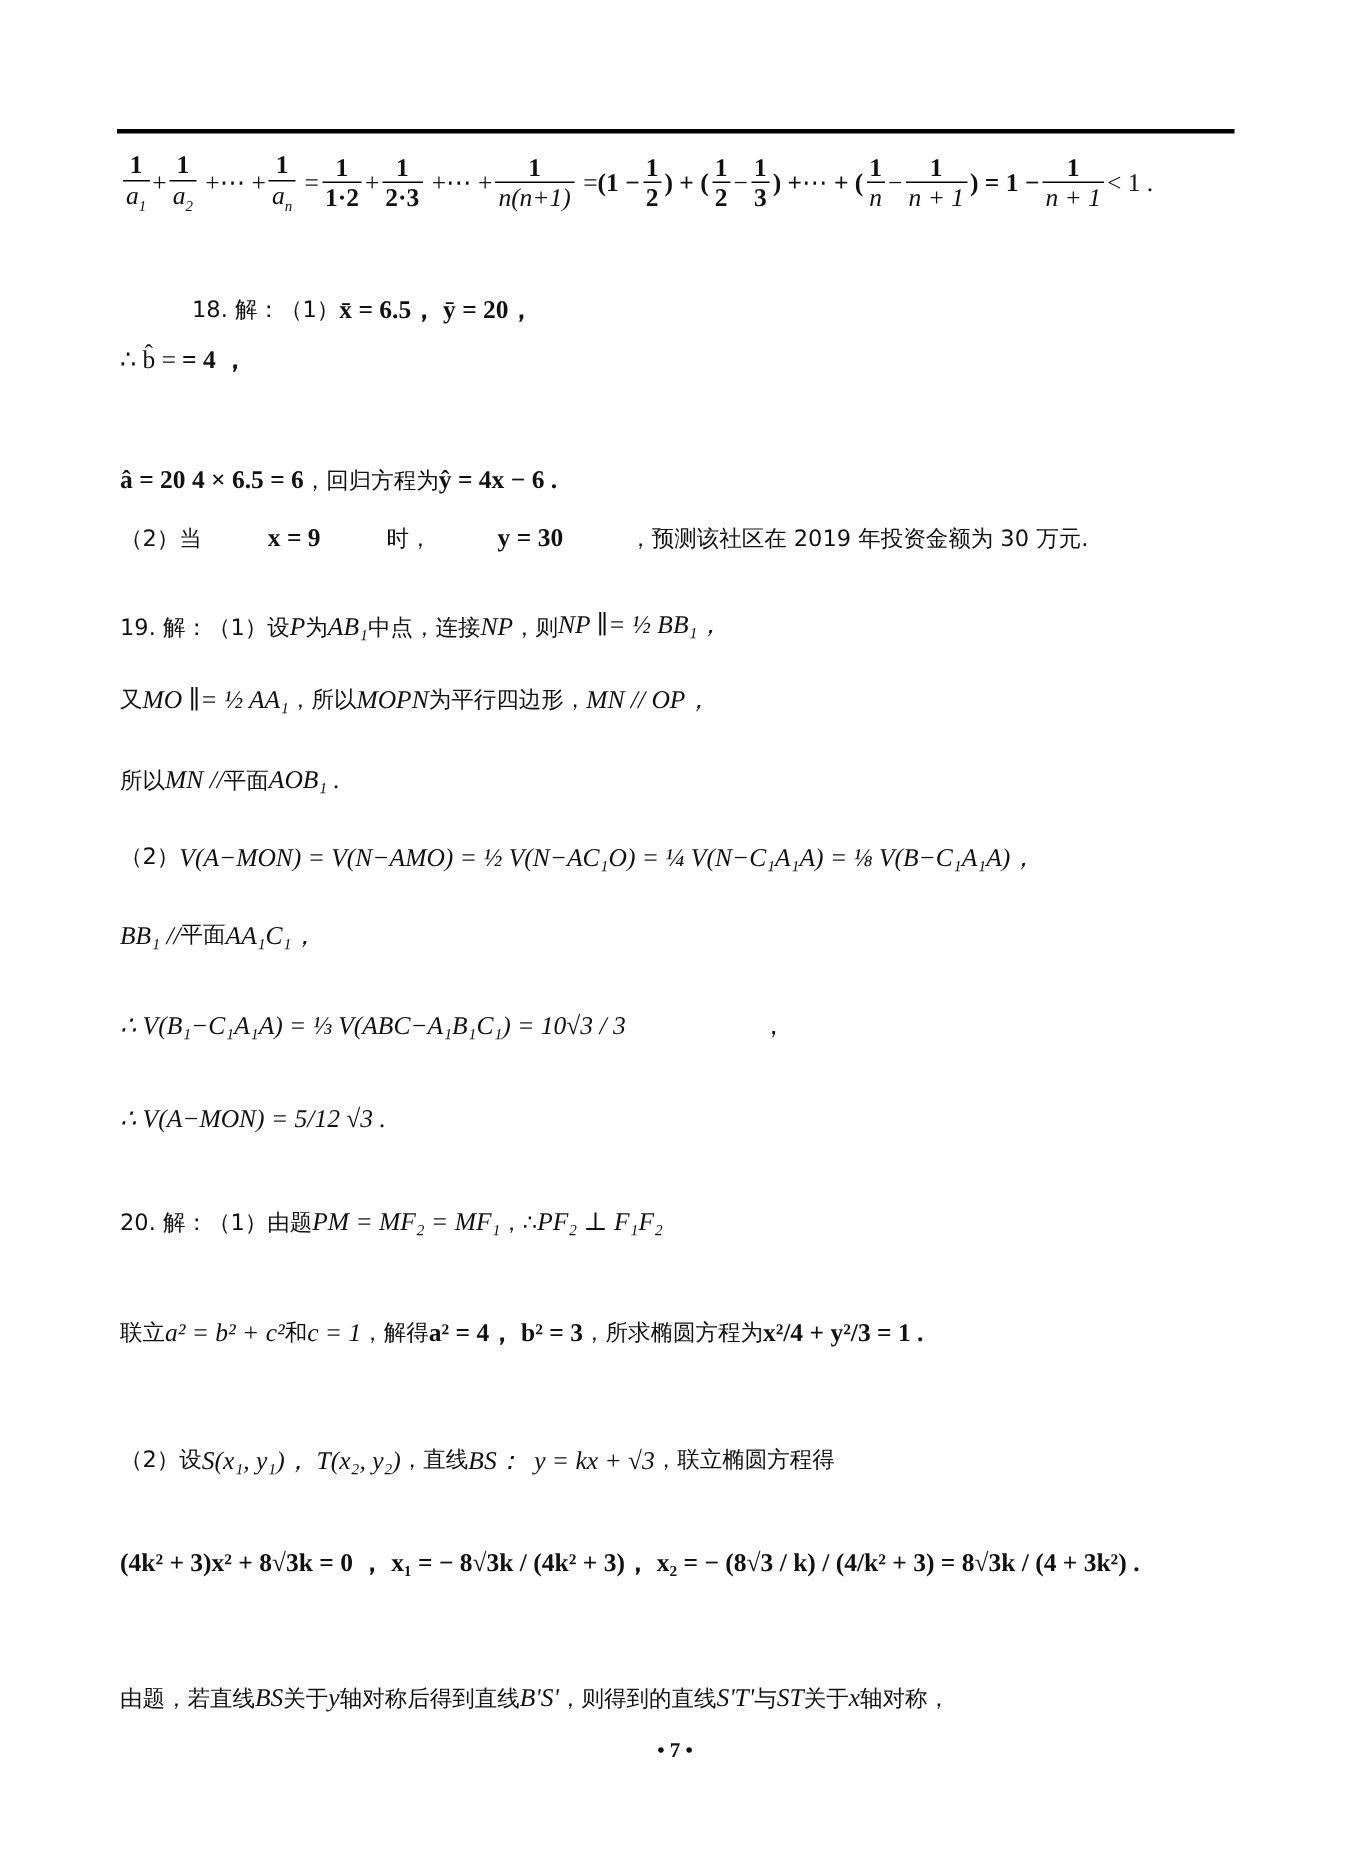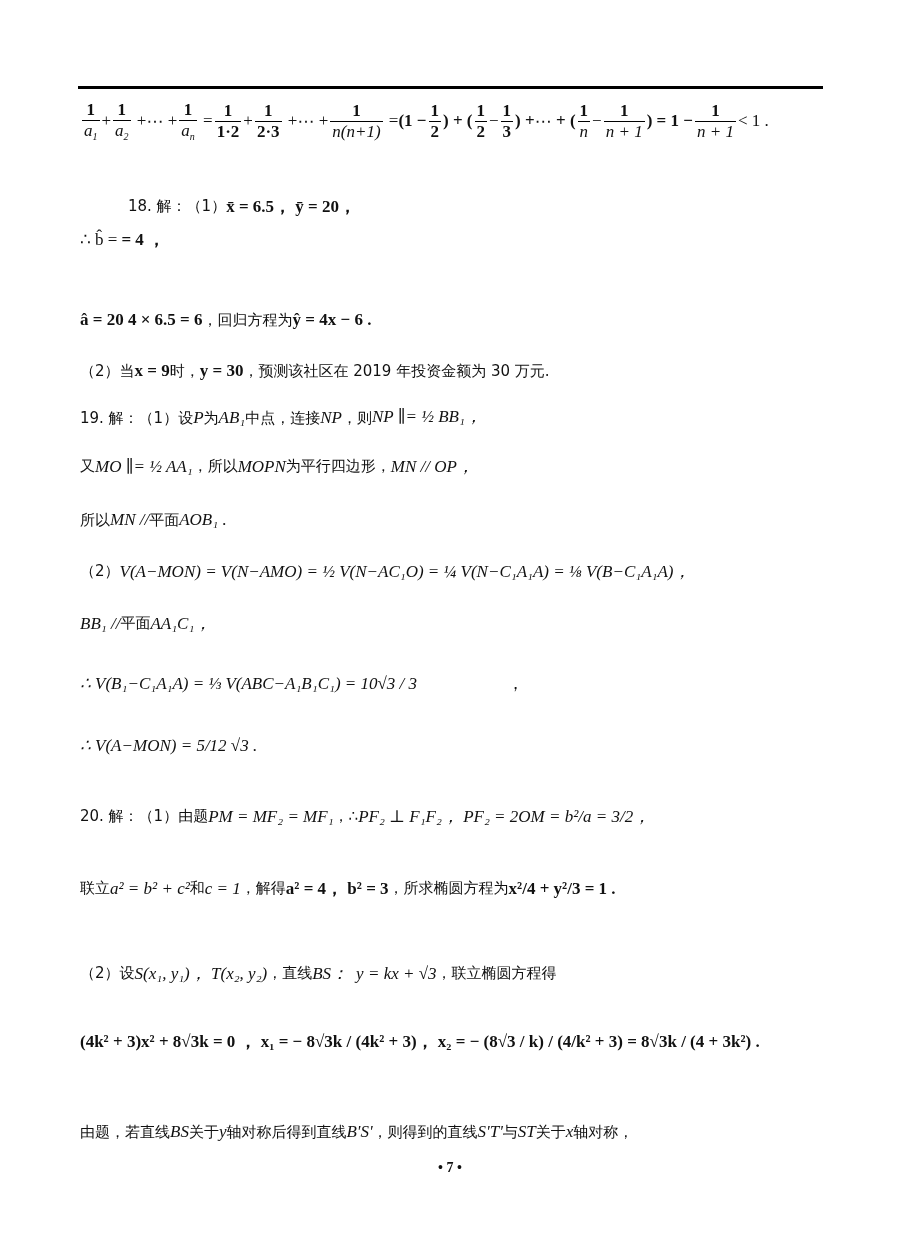--- a/index.html
+++ b/index.html
@@ -103,21 +103,21 @@
   </span>
   <span class="b">= 4 ，</span>
 </div>
 
 <div class="line" style="top:310px;">
   <span class="b">â = 20    4 × 6.5 =    6</span>
   <span class="cn">，回归方程为</span>
   <span class="b">ŷ = 4x − 6 .</span>
 </div>
 
-<div class="line" style="top:361px;">
+<div class="line" style="top:349px;gap:44px;">
   <span class="cn">（2）当</span>
   <span class="b">x = 9</span>
   <span class="cn">时，</span>
   <span class="b">y = 30</span>
   <span class="cn">，预测该社区在 2019 年投资金额为 30 万元.</span>
 </div>
 
 <div class="line" style="top:405px;align-items:flex-end;">
   <span class="cn">19. 解：（1）设</span>
   <span class="i">P</span>
@@ -163,21 +163,20 @@
 
 <div class="line" style="top:735px;">
   <span class="i">∴ V(A−MON) = 5/12 √3 .</span>
 </div>
 
 <div class="line" style="top:805px;">
   <span class="cn">20. 解：（1）由题</span>
   <span class="i">PM = MF₂ = MF₁</span>
   <span class="cn">，∴</span>
   <span class="i">PF₂ ⊥ F₁F₂</span>
-  <span class="i">，  PF₂ = 2OM = b²/a = 3/2，</span>
 </div>
 
 <div class="line" style="top:877px;text-align:center;">
   <span class="cn">联立</span>
   <span class="i">a² = b² + c²</span>
   <span class="cn">和</span>
   <span class="i">c = 1</span>
   <span class="cn">，解得</span>
   <span class="b">a² = 4，  b² = 3</span>
   <span class="cn">，所求椭圆方程为</span>

